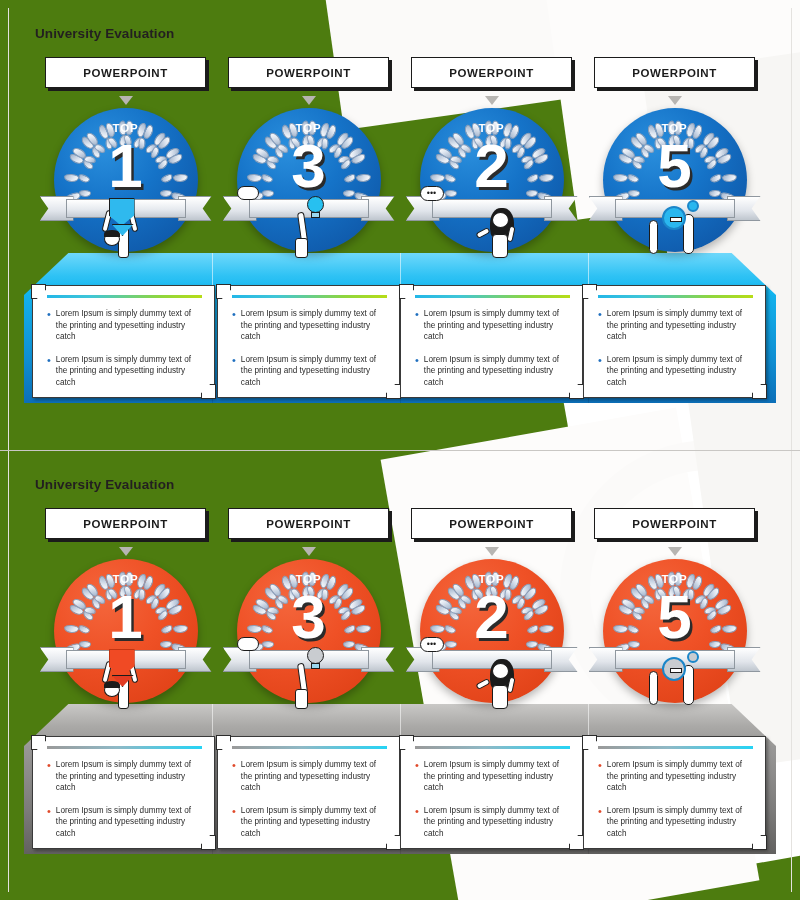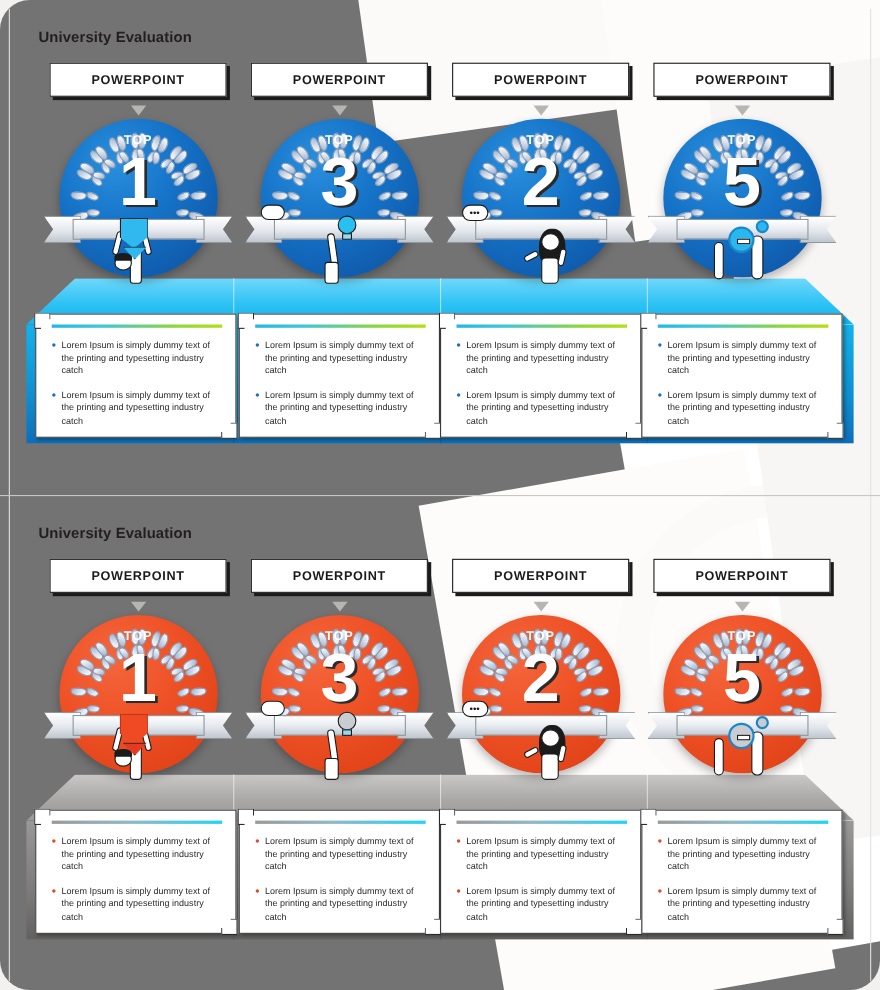--- a/index.html
+++ b/index.html
@@ -2,21 +2,21 @@
 <html><head>
 <meta charset="utf-8">
 <style>
   * { box-sizing: border-box; margin: 0; padding: 0; }
   html, body {
     width: 800px; height: 900px;
     font-family: "Liberation Sans", sans-serif;
     background: #f2f1ef;
     overflow: hidden;
   }
-  #root { position: relative; width: 800px; height: 900px; background: #737373; border-radius: 27px; }
+  #root { position: relative; width: 800px; height: 900px; background: #4d7c0f; }
 
   
   .wm { position: absolute; background: #fbfaf9; pointer-events: none; }
   .wm.a { left: 330px; top: -70px; width: 300px; height: 180px; transform: rotate(-8deg); }
   .wm.b { left: 560px; top: -30px; width: 300px; height: 230px; transform: rotate(-8deg); background:#fdfcfb; }
   .wm.c { left: 690px; top: 60px;  width: 160px; height: 700px; transform: rotate(-8deg); background:#f7f6f4; }
   .wm.big { left: 600px; top: 330px; width: 420px; height: 520px; transform: rotate(-10deg); background:#ffffff; }
   .wm.big2 { left: 420px; top: 430px; width: 300px; height: 480px; transform: rotate(-10deg); background:#fdfcfb; }
   .wm.ring {
     position:absolute; left: 700px; top: -120px; width: 330px; height: 330px;

